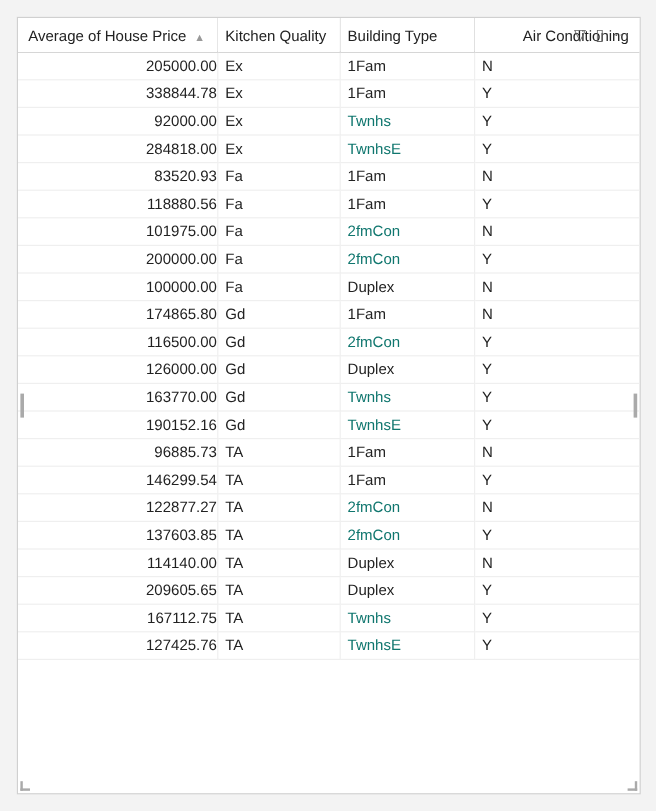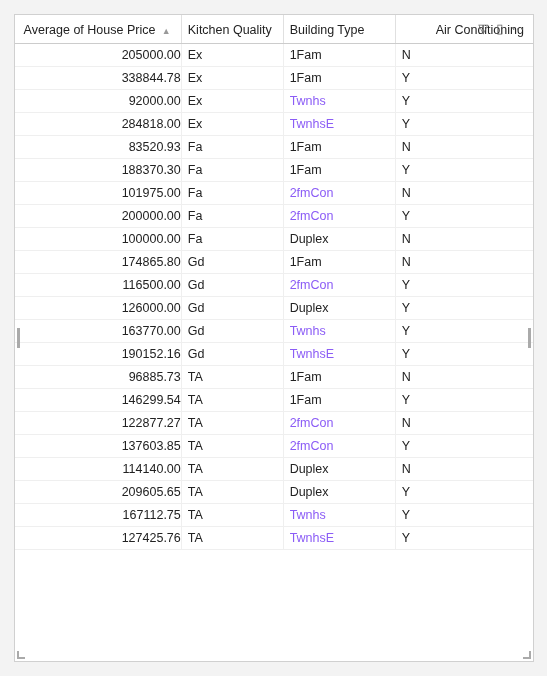--- a/index.html
+++ b/index.html
@@ -76,21 +76,21 @@
     }
     tbody tr td:first-child {
       text-align: right;
       padding-right: 0;
       color: #222;
     }
     tbody tr td:last-child {
       border-right: none;
     }
     tbody tr td.link-style {
-      color: #8b5cf6;
+      color: #0f766e;
     }
     .col-avg { width: 130px; }
     .col-kq  { width: 100px; }
     .col-bt  { width: 110px; }
     .col-ac  { width: 100px; padding-left: 40px; }
 
     
     .corner-handle {
       position: absolute;
       width: 8px;
@@ -166,21 +166,21 @@
             <td class="link-style" style="cursor: pointer;">TwnhsE</td>
             <td>Y</td>
           </tr>
           <tr>
             <td>83520.93</td>
             <td>Fa</td>
             <td>1Fam</td>
             <td>N</td>
           </tr>
           <tr>
-            <td>188370.30</td>
+            <td>118880.56</td>
             <td>Fa</td>
             <td>1Fam</td>
             <td>Y</td>
           </tr>
           <tr>
             <td>101975.00</td>
             <td>Fa</td>
             <td class="link-style" style="cursor: pointer;">2fmCon</td>
             <td>N</td>
           </tr>

